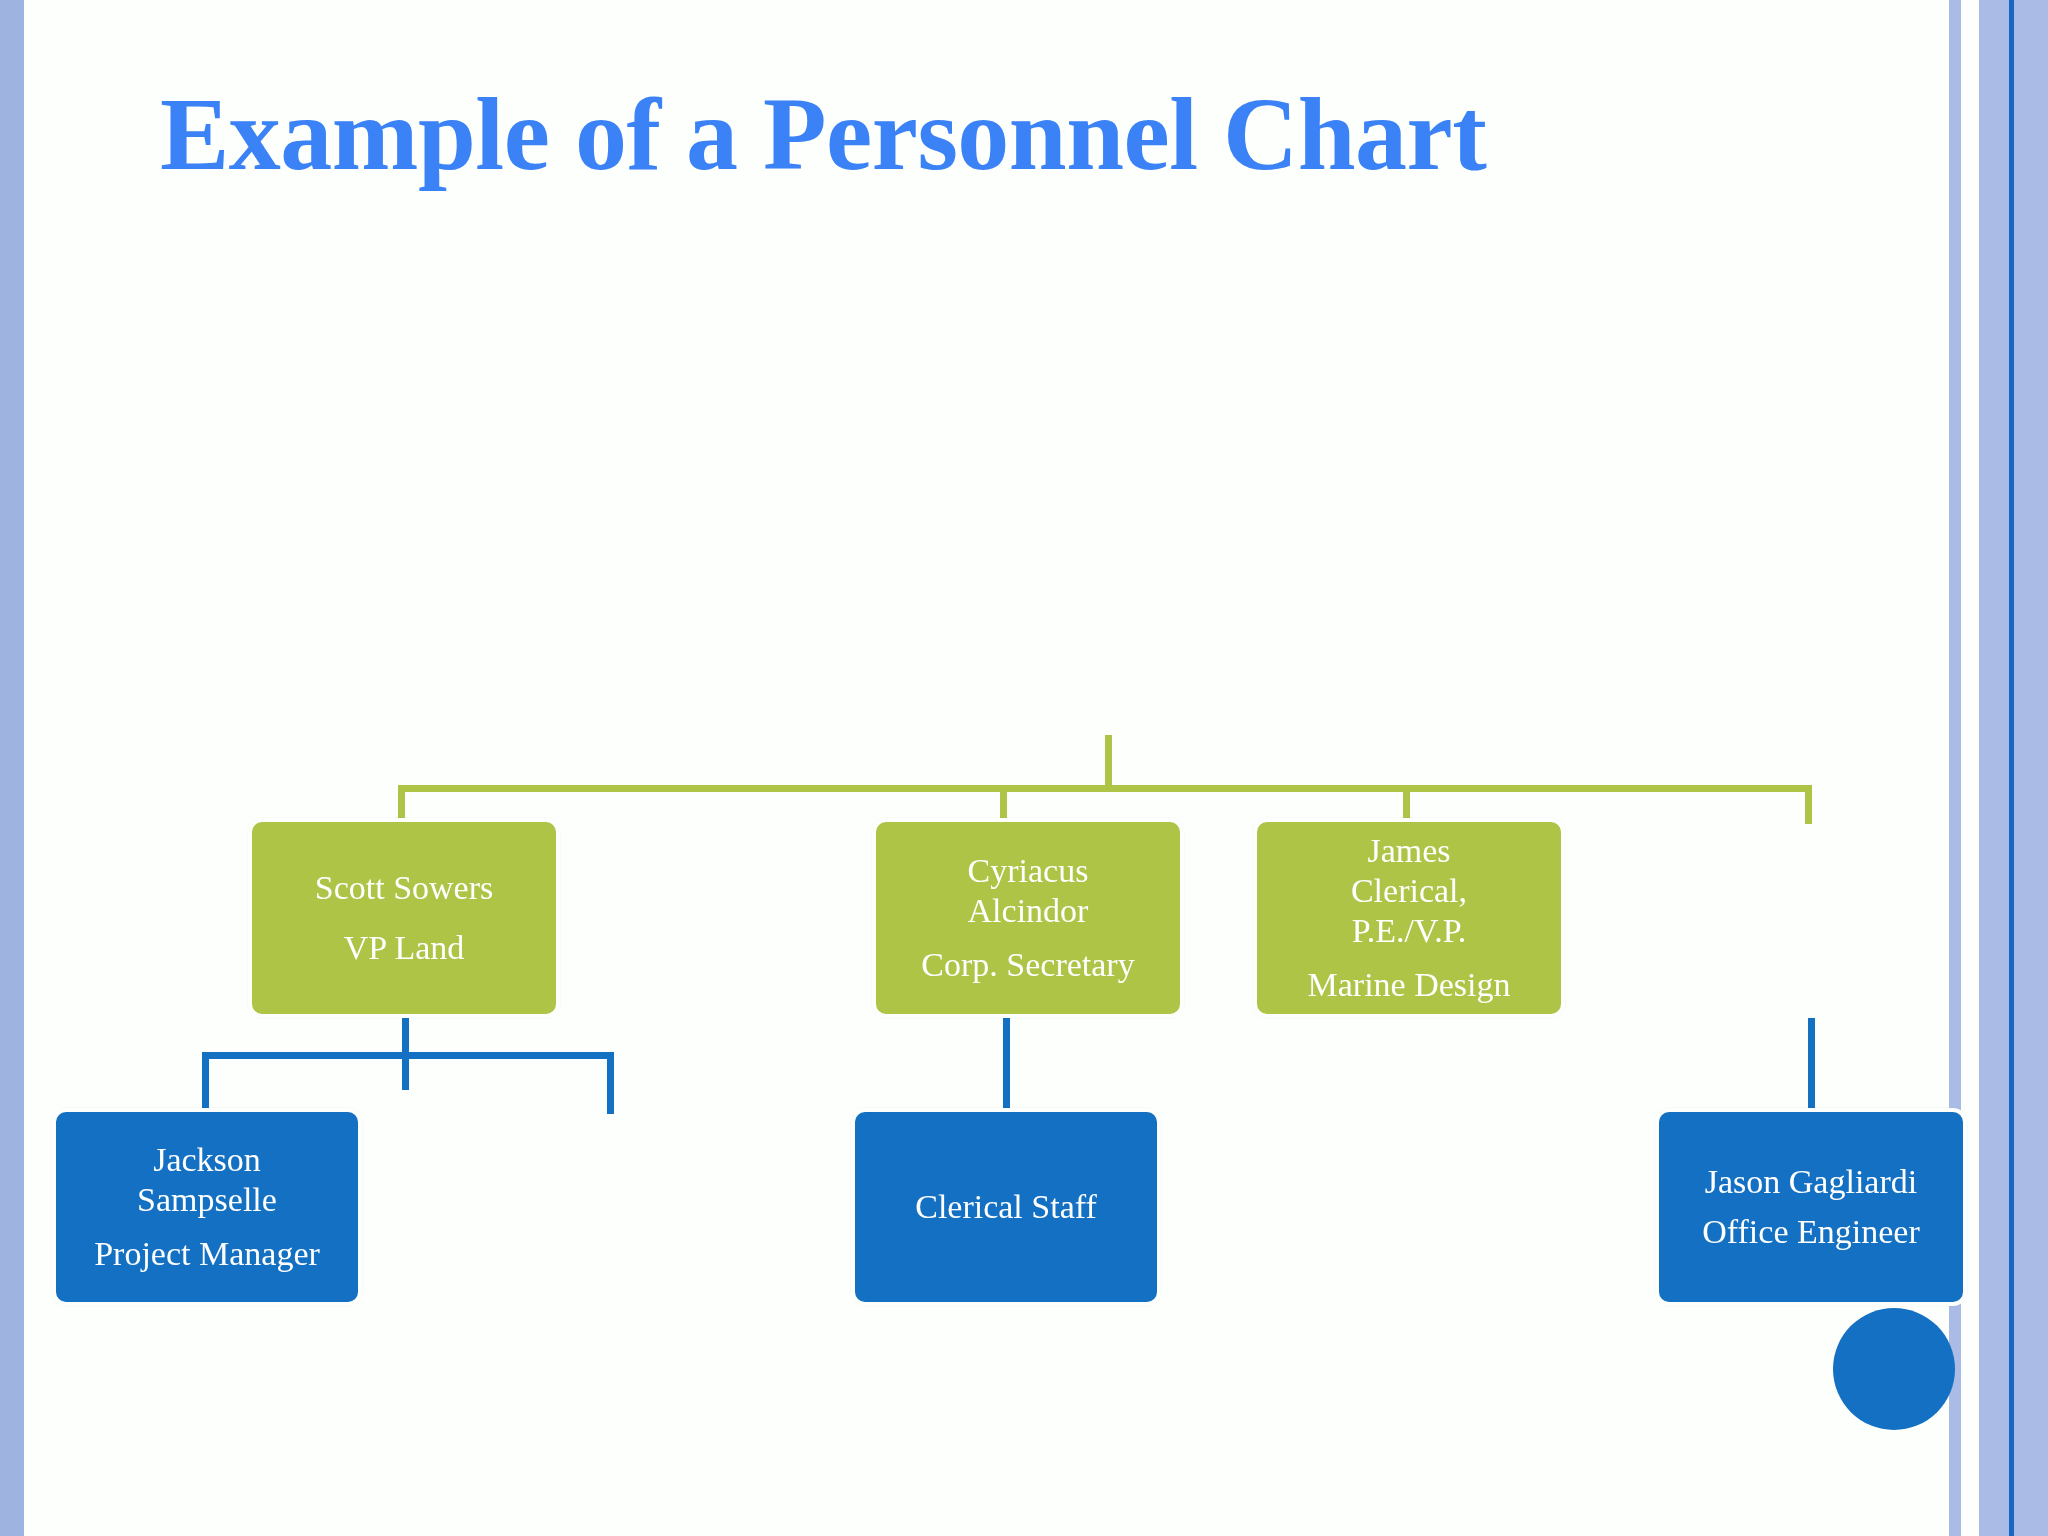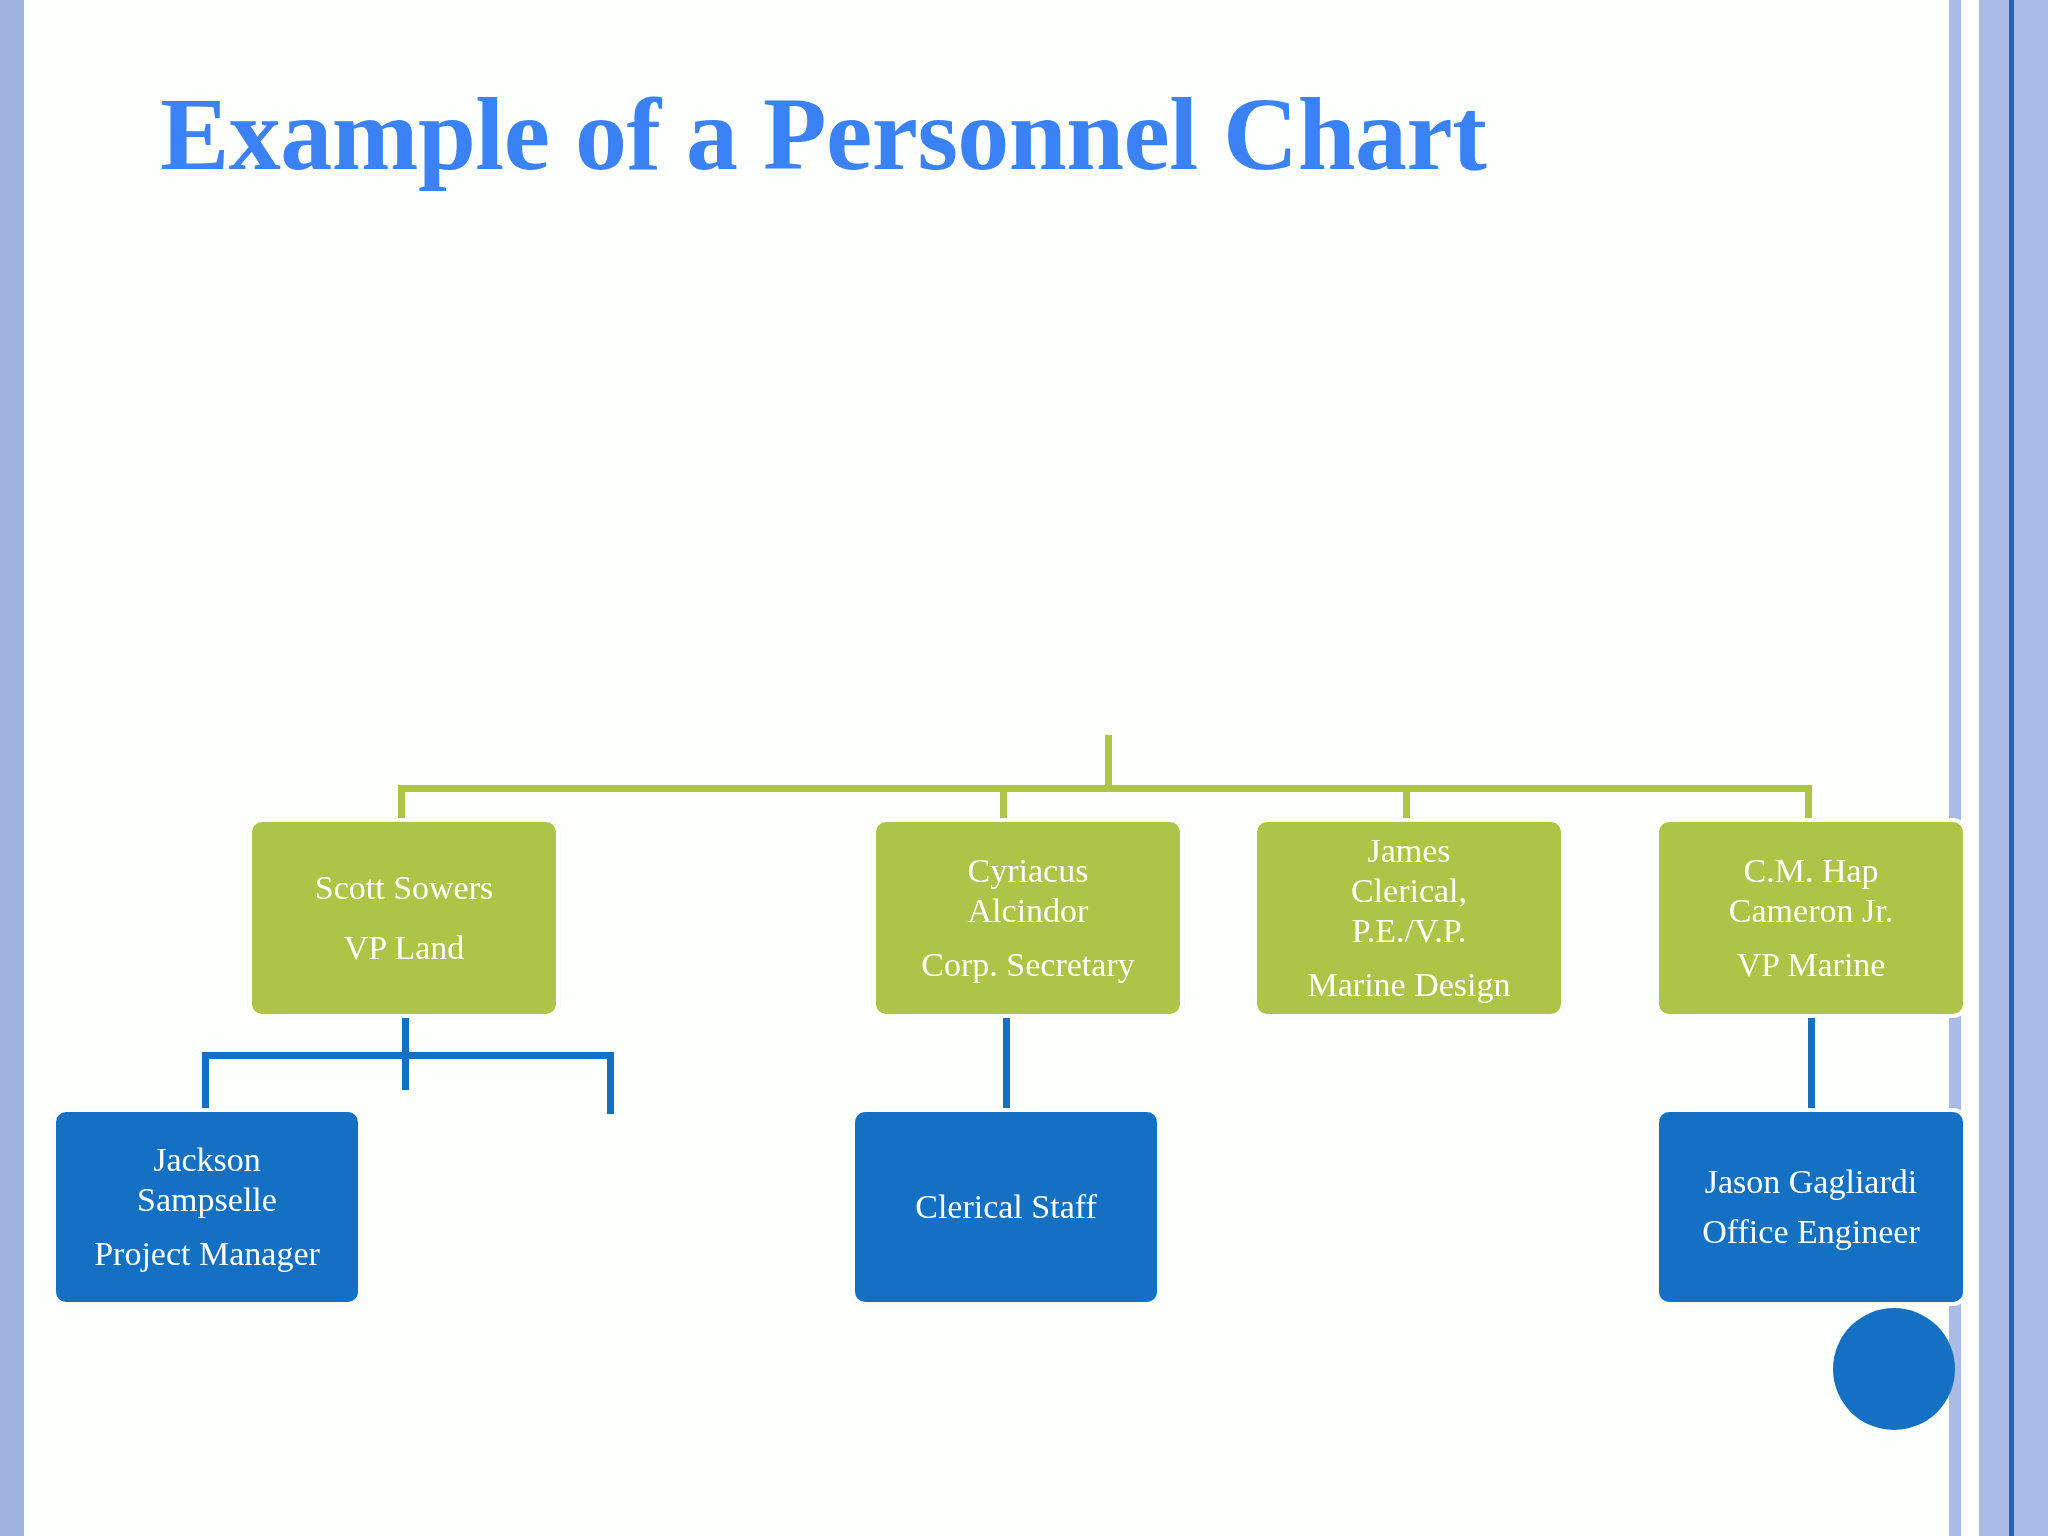--- a/index.html
+++ b/index.html
@@ -144,25 +144,20 @@
     <span class="line title" style="margin-top:14px;">Corp. Secretary</span>
   </div>
 
   <div class="node node-green" style="left:1253px; top:818px; width:312px; height:200px;">
     <span class="line name">James</span>
     <span class="line name">Clerical,</span>
     <span class="line name">P.E./V.P.</span>
     <span class="line title" style="margin-top:14px;">Marine Design</span>
   </div>
 
-  <div class="node node-green" style="left:1655px; top:818px; width:312px; height:200px;">
-    <span class="line name">C.M. Hap</span>
-    <span class="line name">Cameron Jr.</span>
-    <span class="line title" style="margin-top:14px;">VP Marine</span>
-  </div>
 
   <div class="node node-blue" style="left:52px; top:1108px; width:310px; height:198px;">
     <span class="line name">Jackson</span>
     <span class="line name">Sampselle</span>
     <span class="line title" style="margin-top:14px;">Project Manager</span>
   </div>
 
 
   <div class="node node-blue" style="left:851px; top:1108px; width:310px; height:198px;">
     <span class="line name">Clerical Staff</span>

